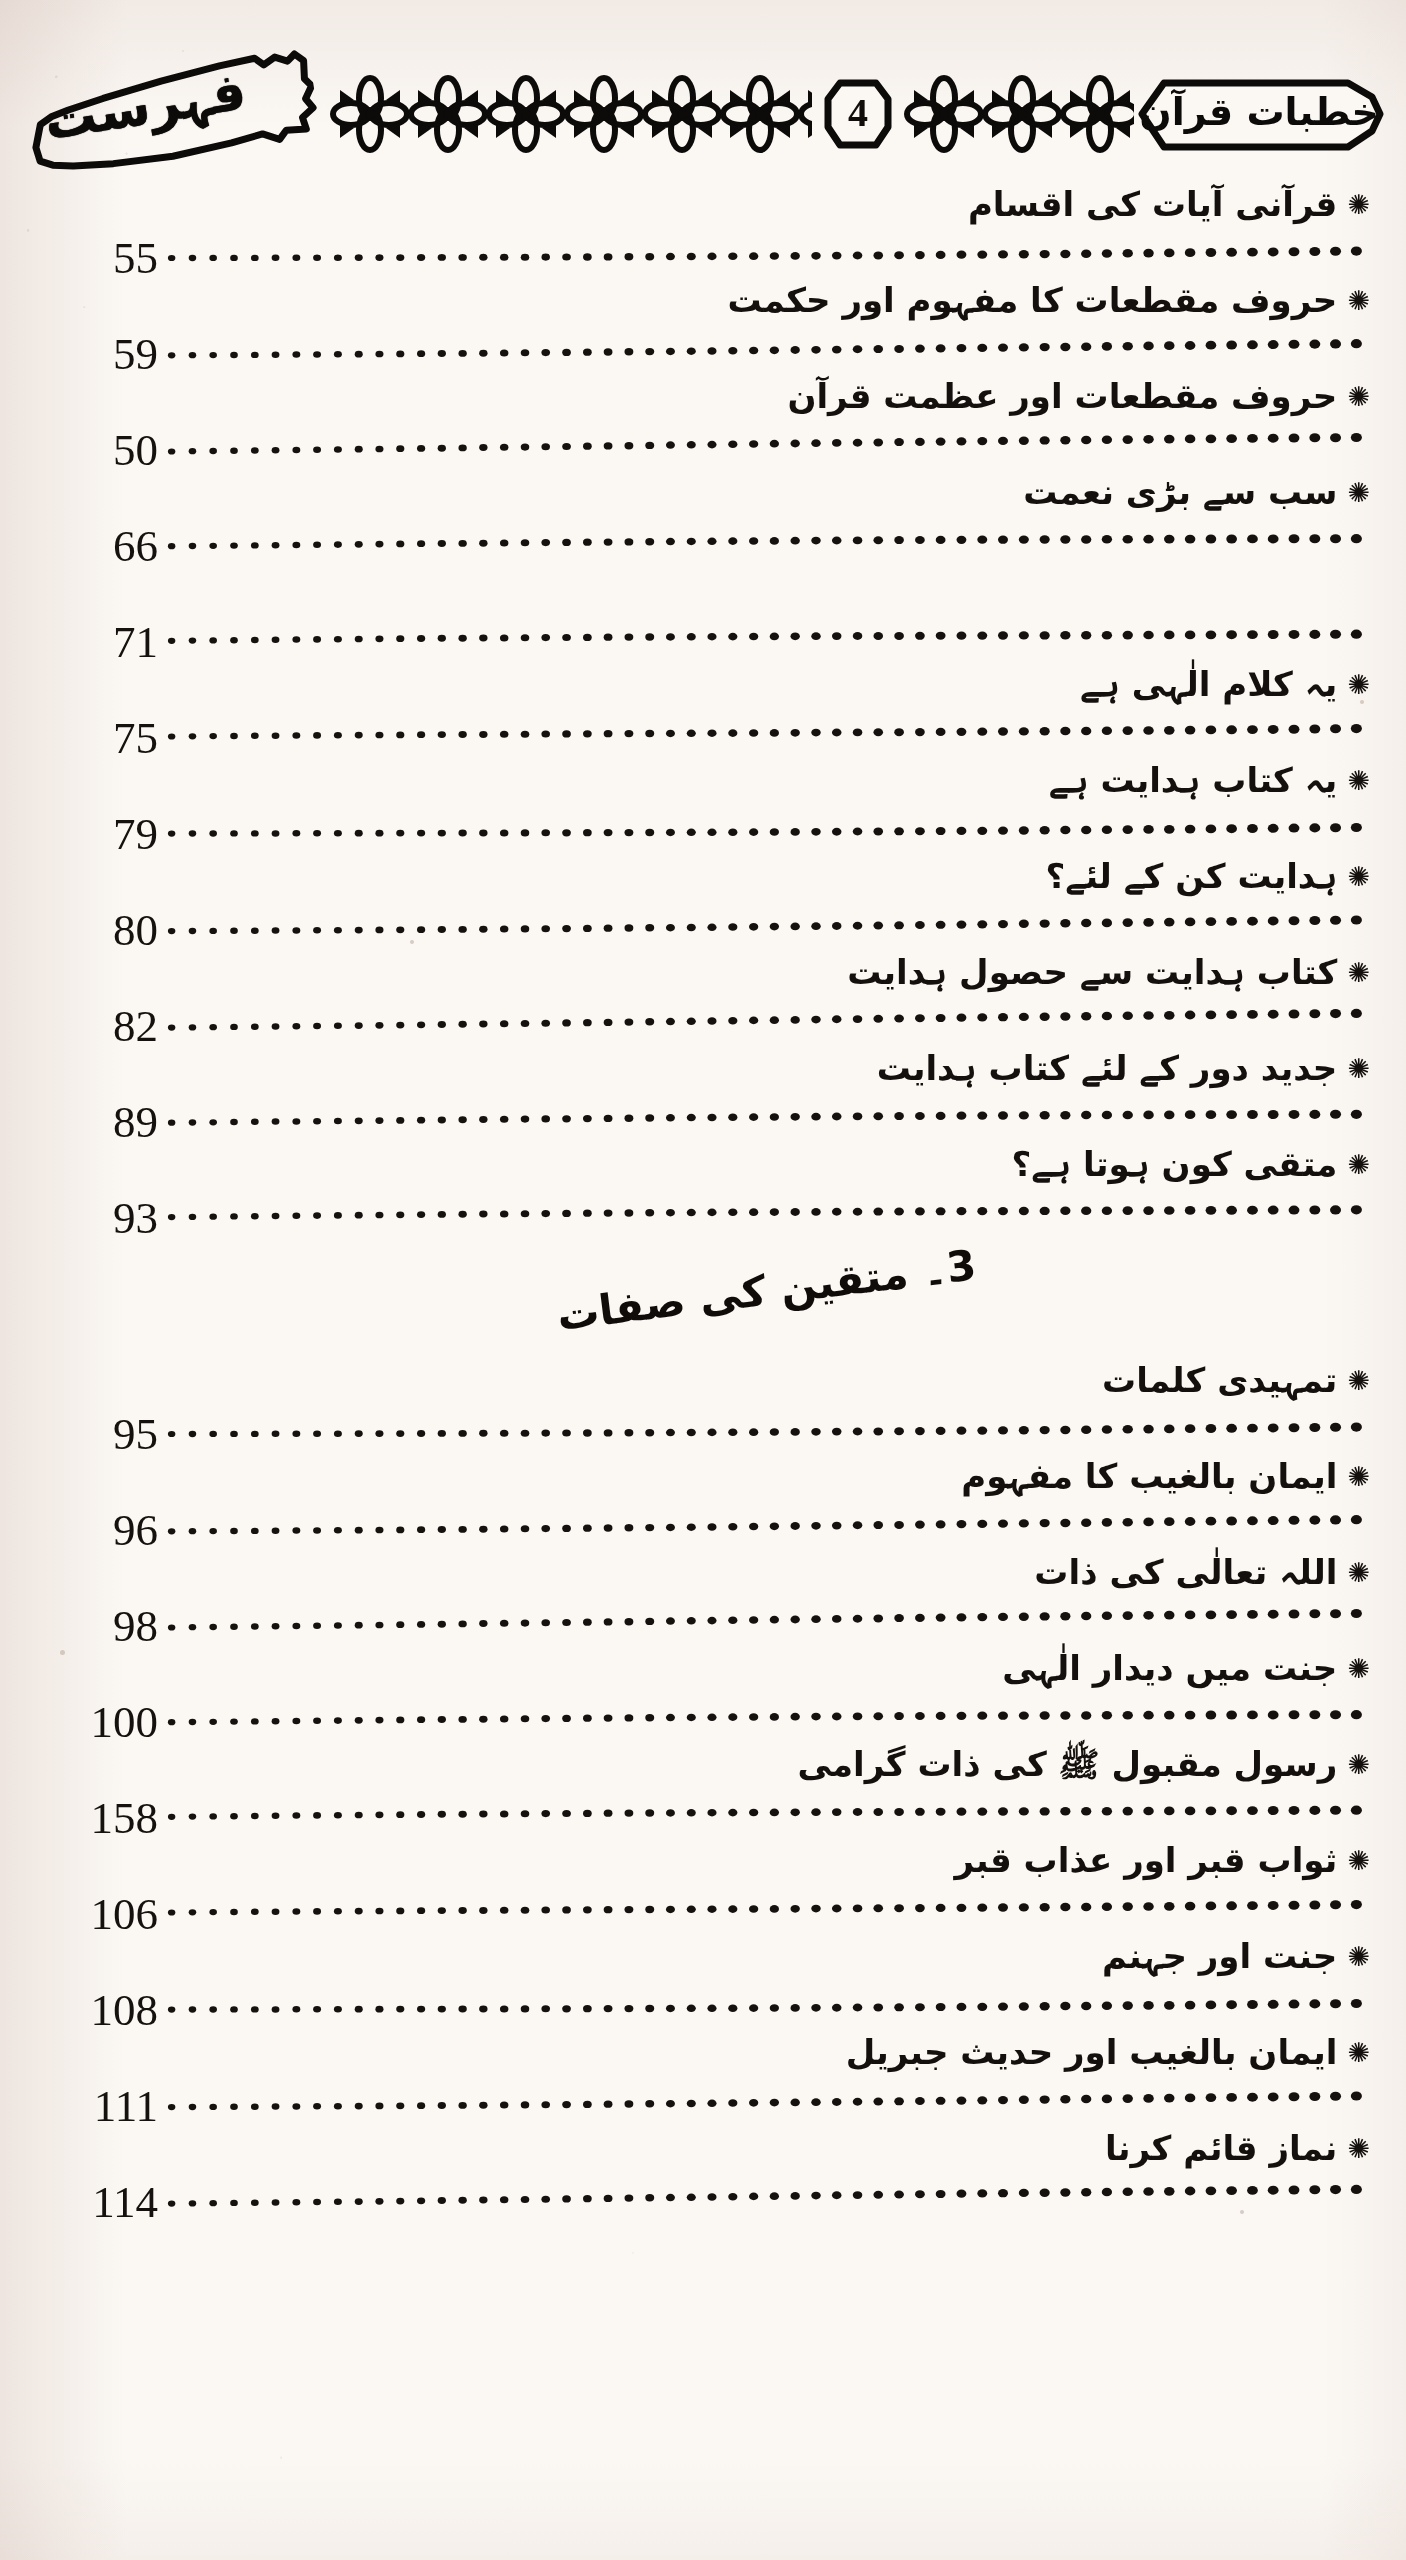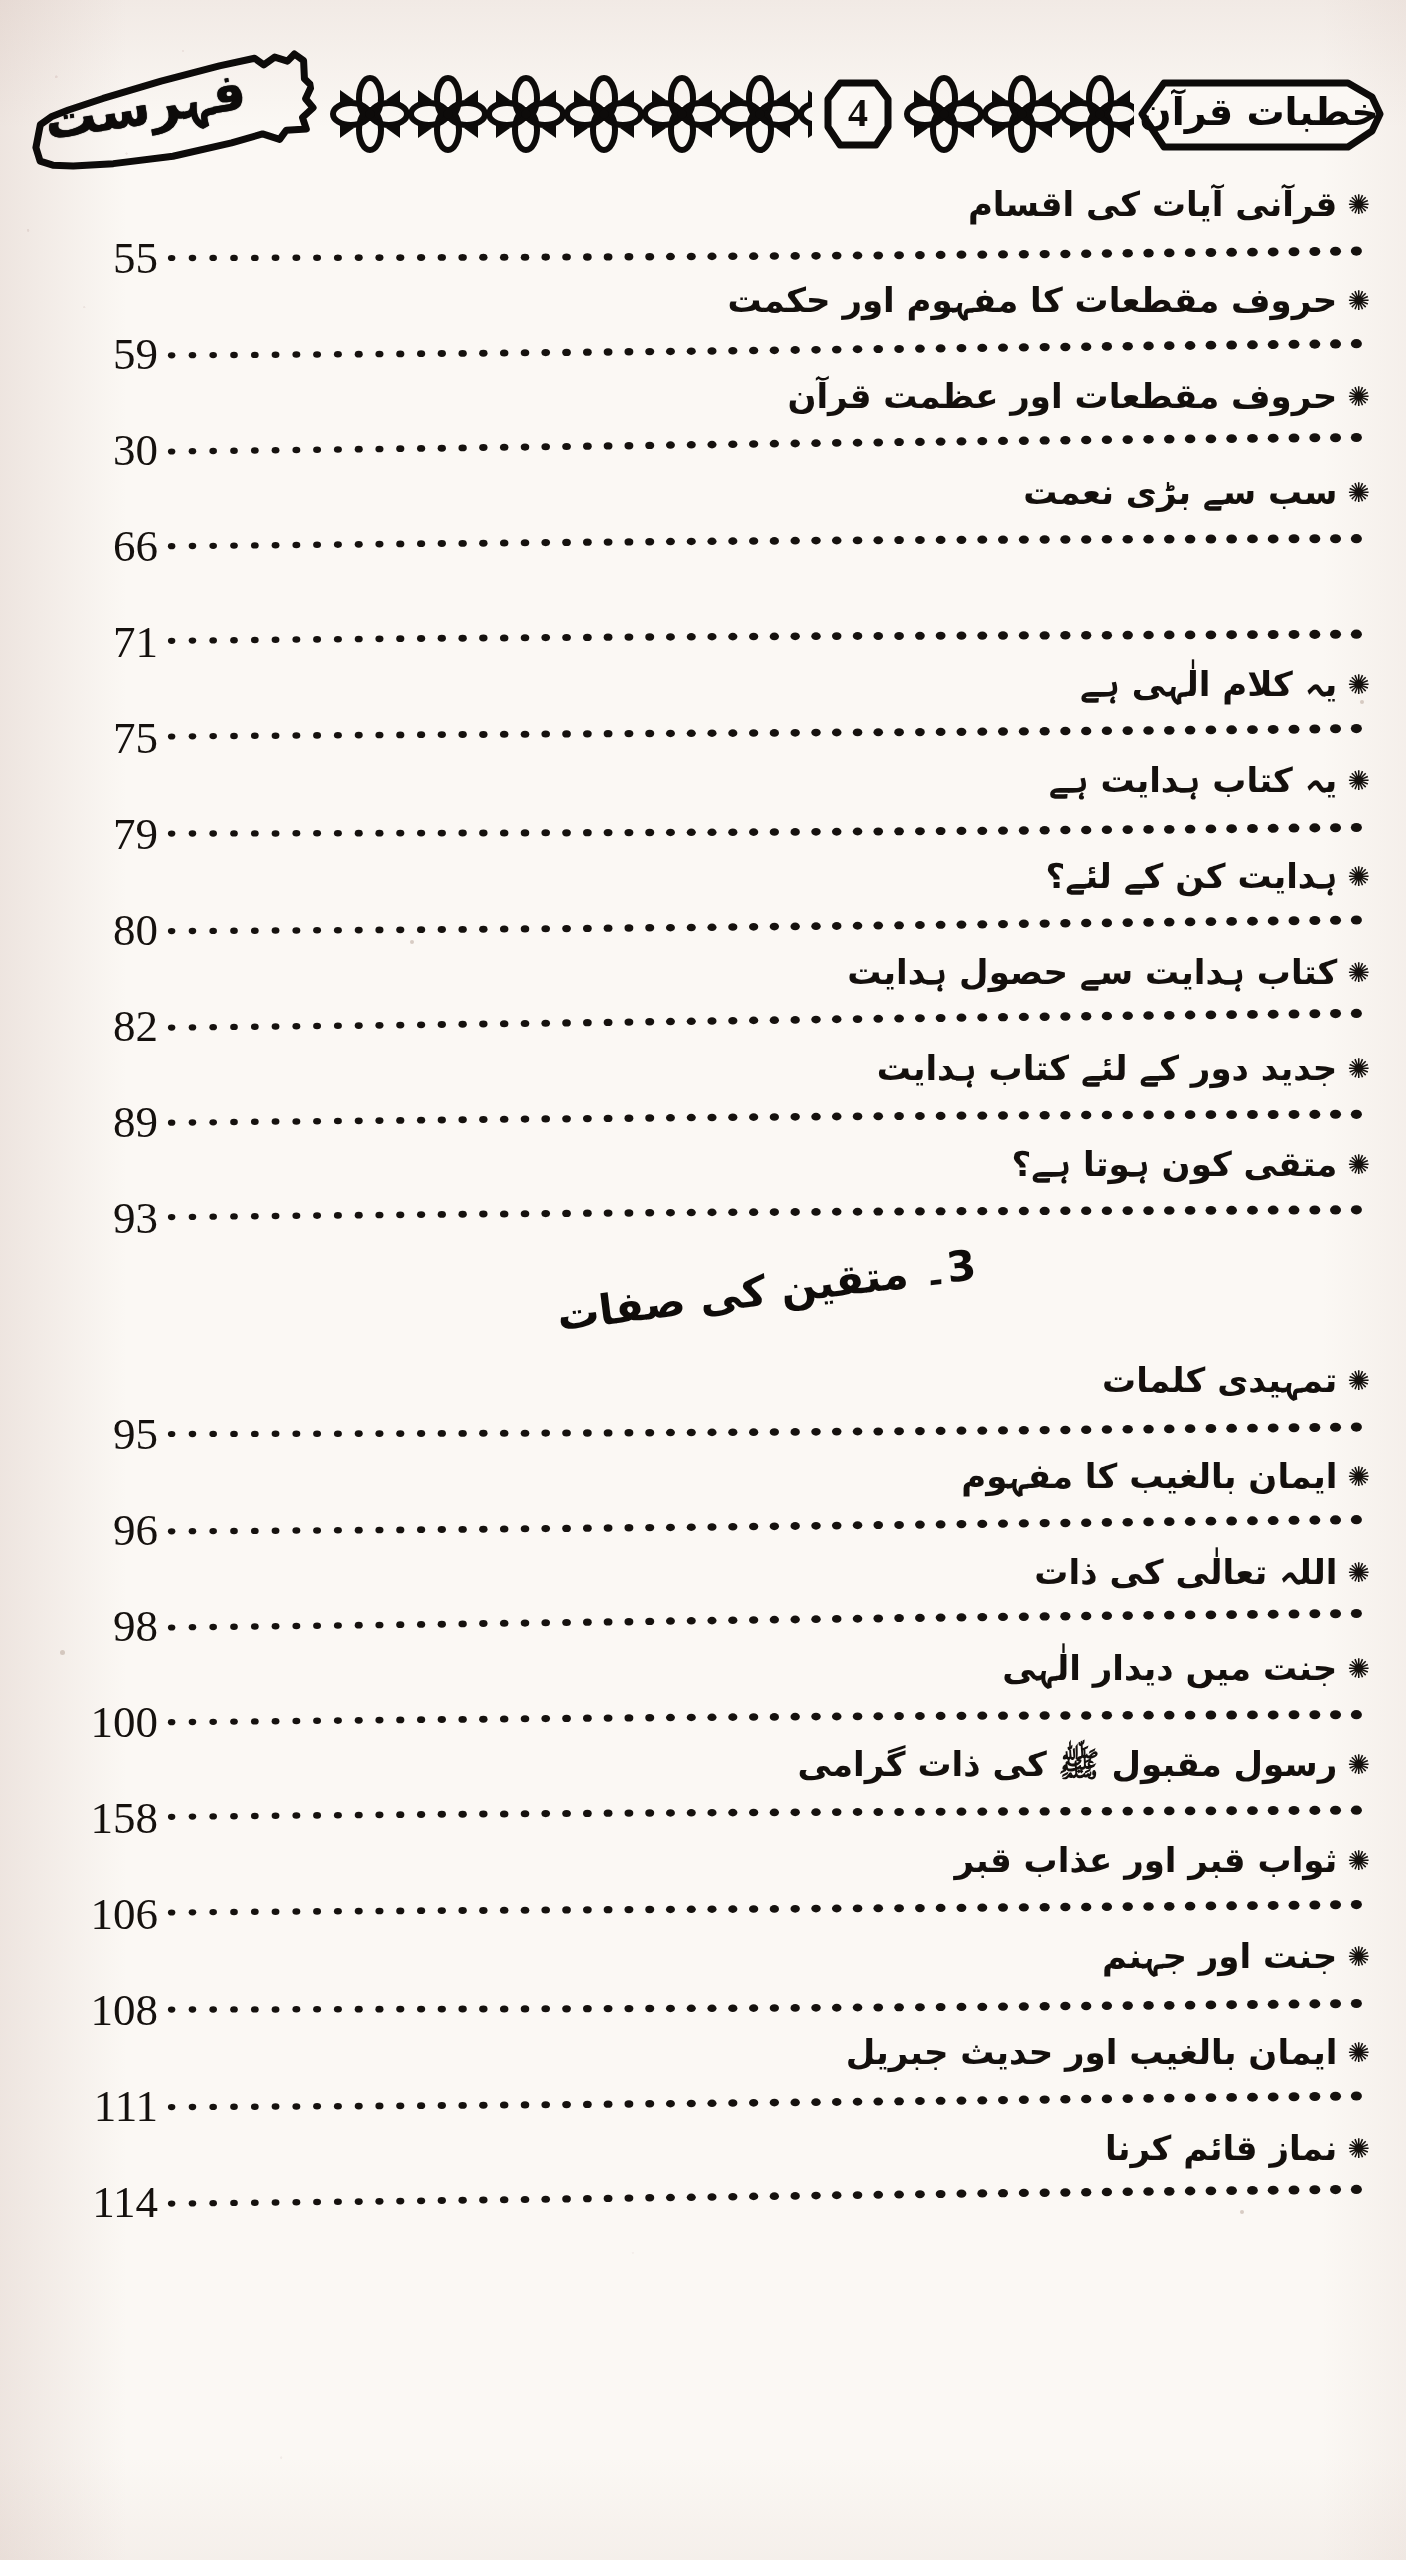--- a/index.html
+++ b/index.html
@@ -397,21 +397,21 @@
               <circle cx="957.5" cy="14.1" r="4.55" fill="#15110e"></circle>
               <circle cx="974.7" cy="13.9" r="4.57" fill="#15110e"></circle>
               <circle cx="992.0" cy="13.7" r="4.60" fill="#15110e"></circle>
             </svg>
           </div>
         </div>
       </div>
       <div class="entry">
         <div class="entry-title"><span class="bullet">✺</span><span>حروف مقطعات اور عظمت قرآن</span></div>
         <div class="leader-row">
-          <div class="pagenum">30</div>
+          <div class="pagenum">50</div>
           <div class="dots">
             <svg viewBox="0 0 1000 30" preserveAspectRatio="none">
               <circle cx="8.0" cy="25.5" r="3.10" fill="#15110e"></circle>
               <circle cx="25.3" cy="25.2" r="3.13" fill="#15110e"></circle>
               <circle cx="42.5" cy="25.0" r="3.15" fill="#15110e"></circle>
               <circle cx="59.8" cy="24.7" r="3.18" fill="#15110e"></circle>
               <circle cx="77.1" cy="24.5" r="3.21" fill="#15110e"></circle>
               <circle cx="94.3" cy="24.3" r="3.23" fill="#15110e"></circle>
               <circle cx="111.6" cy="24.0" r="3.26" fill="#15110e"></circle>
               <circle cx="128.8" cy="23.8" r="3.28" fill="#15110e"></circle>

